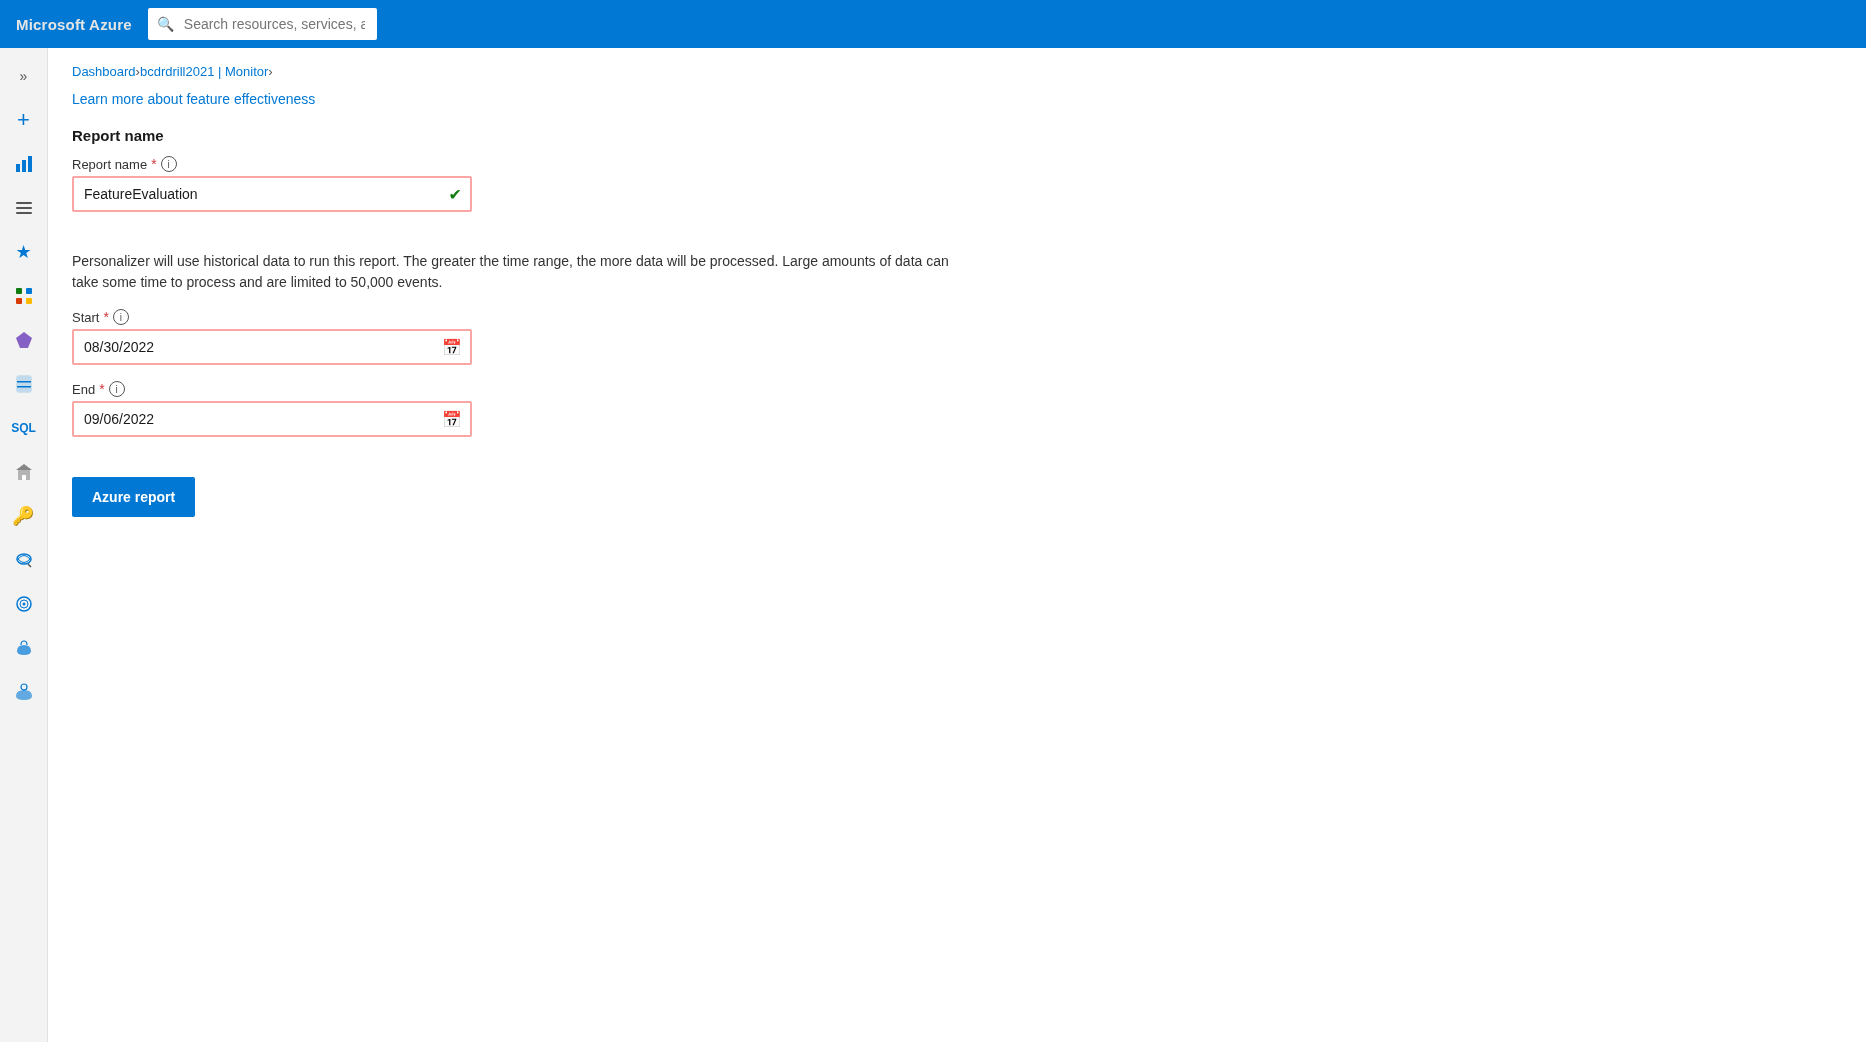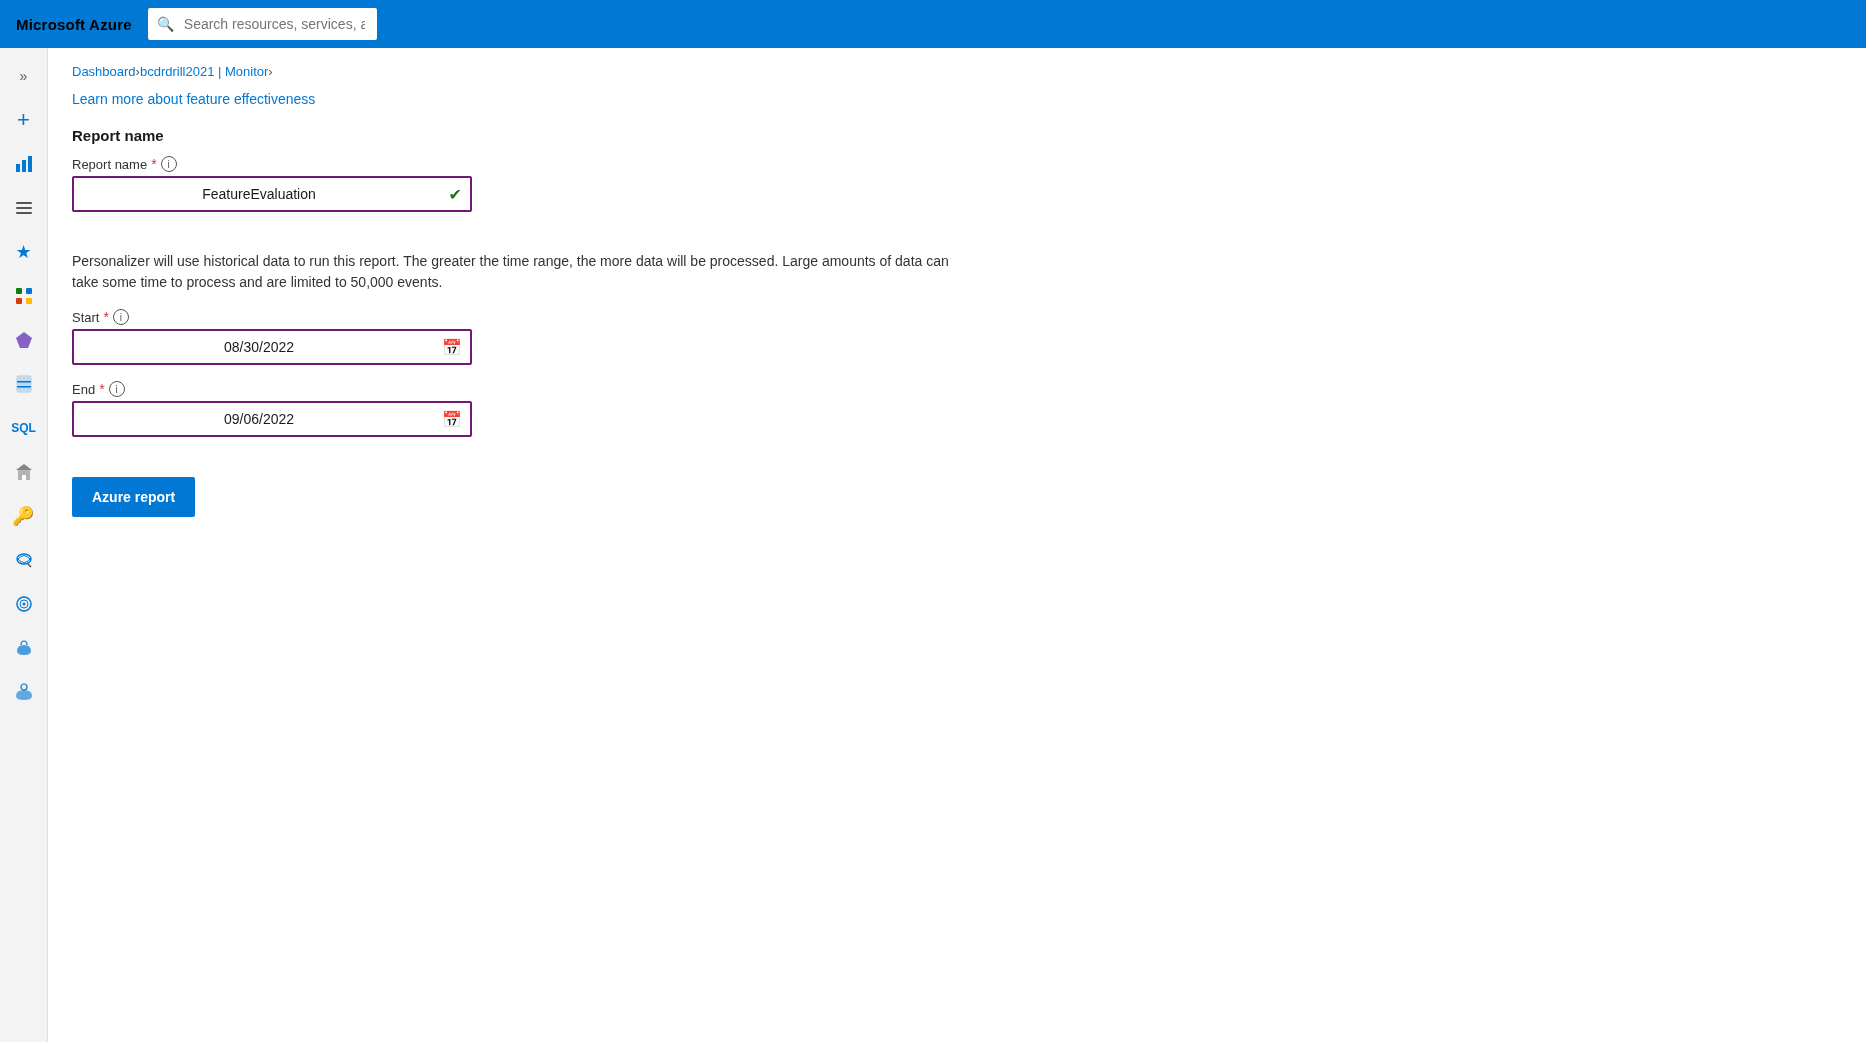--- a/index.html
+++ b/index.html
@@ -9,21 +9,21 @@
     .topbar {
       background: #0078d4;
       height: 48px;
       display: flex;
       align-items: center;
       padding: 0 16px;
       gap: 16px;
       flex-shrink: 0;
     }
     .topbar-brand {
-      color: #000000;
+      color: #e5e5e5;
       font-size: 15px;
       font-weight: 600;
       white-space: nowrap;
       letter-spacing: 0.2px;
     }
     .topbar-search {
       flex: 1;
       background: #fff;
       border: none;
       border-radius: 2px;
@@ -179,28 +179,27 @@
       flex-shrink: 0;
     }
 
     .field-input-wrapper {
       position: relative;
       width: 400px;
     }
     .field-input {
       width: 100%;
       height: 36px;
-      border: 2px solid #701a75;
+      border: 2px solid #fca5a5;
       border-radius: 2px;
       padding: 0 36px 0 10px;
       font-size: 14px;
       color: #1a1a1a;
       outline: none;
       background: #fff;
-      text-align: center;
     }
     .field-input-icon {
       position: absolute;
       right: 10px;
       top: 50%;
       transform: translateY(-50%);
       color: #107c10;
       font-size: 16px;
     }
     .field-input-cal {

